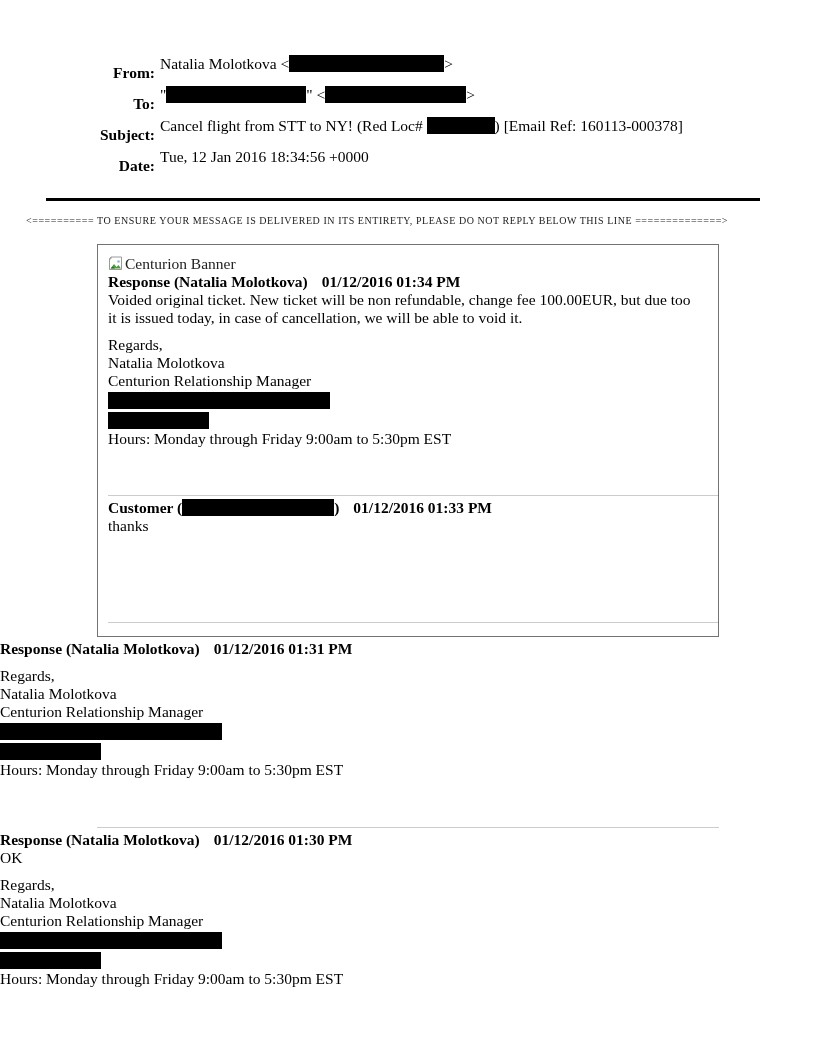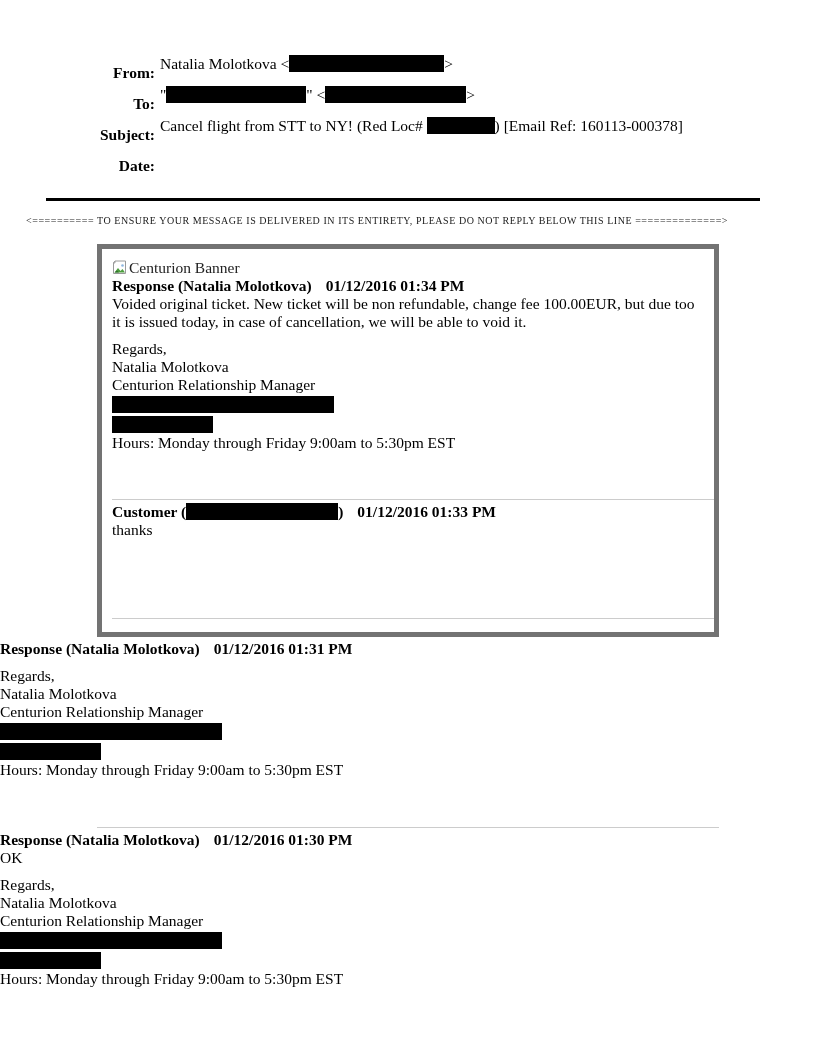--- a/index.html
+++ b/index.html
@@ -40,21 +40,21 @@
     letter-spacing: 0.55px;
     white-space: nowrap;
     color: #1a1a1a;
   }
 
   
   .thread-box {
     position: relative;
     margin: 18px 0 0 97px;
     width: 622px; height: 393px;
-    border: 5px solid #737373;
+    border: 1px solid #737373;
     padding: 10px 0 12px 10px;
     overflow: hidden;
   }
   .banner-row { display: flex; align-items: center; line-height: 17px; margin-bottom: 1px; color: #222; }
   .banner-row svg { margin-right: 2px; }
 
   .msg-head { font-weight: bold; line-height: 18px; white-space: nowrap; }
   .msg-head .ts { margin-left: 14px; }
   .msg-body { line-height: 18px; margin: 0; max-width: 592px; }
 
@@ -81,20 +81,21 @@
   <div class="header-row">
     <span class="header-label">To:</span>
     <span class="header-value"><span>"</span><span class="redact r-to1"></span><span>" &lt;</span><span class="redact r-to2"></span><span>&gt;</span></span>
   </div>
   <div class="header-row">
     <span class="header-label">Subject:</span>
     <span class="header-value"><span>Cancel flight from STT to NY! (Red Loc# </span><span class="redact r-subj"></span><span>) [Email Ref: 160113-000378]</span></span>
   </div>
   <div class="header-row">
     <span class="header-label">Date:</span>
+    <span class="header-value">Tue, 12 Jan 2016 18:34:56 +0000</span>
   </div>
 </div>
 
 <div class="rule-thick"></div>
 <div class="notice-line">&lt;========== TO ENSURE YOUR MESSAGE IS DELIVERED IN ITS ENTIRETY, PLEASE DO NOT REPLY BELOW THIS LINE ==============&gt;</div>
 
 <div class="thread-box">
 
   <div class="banner-row">
     <svg width="15" height="15" viewBox="0 0 15 15">

